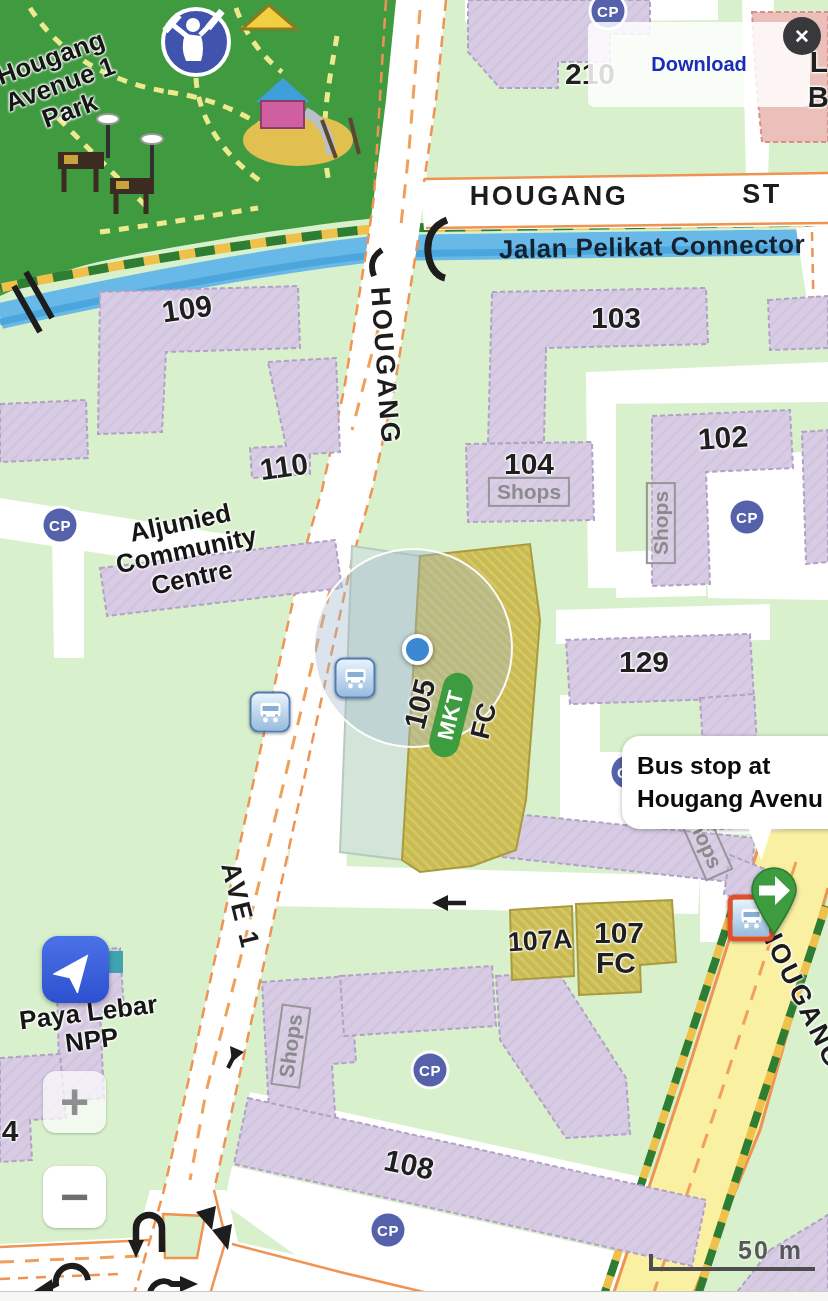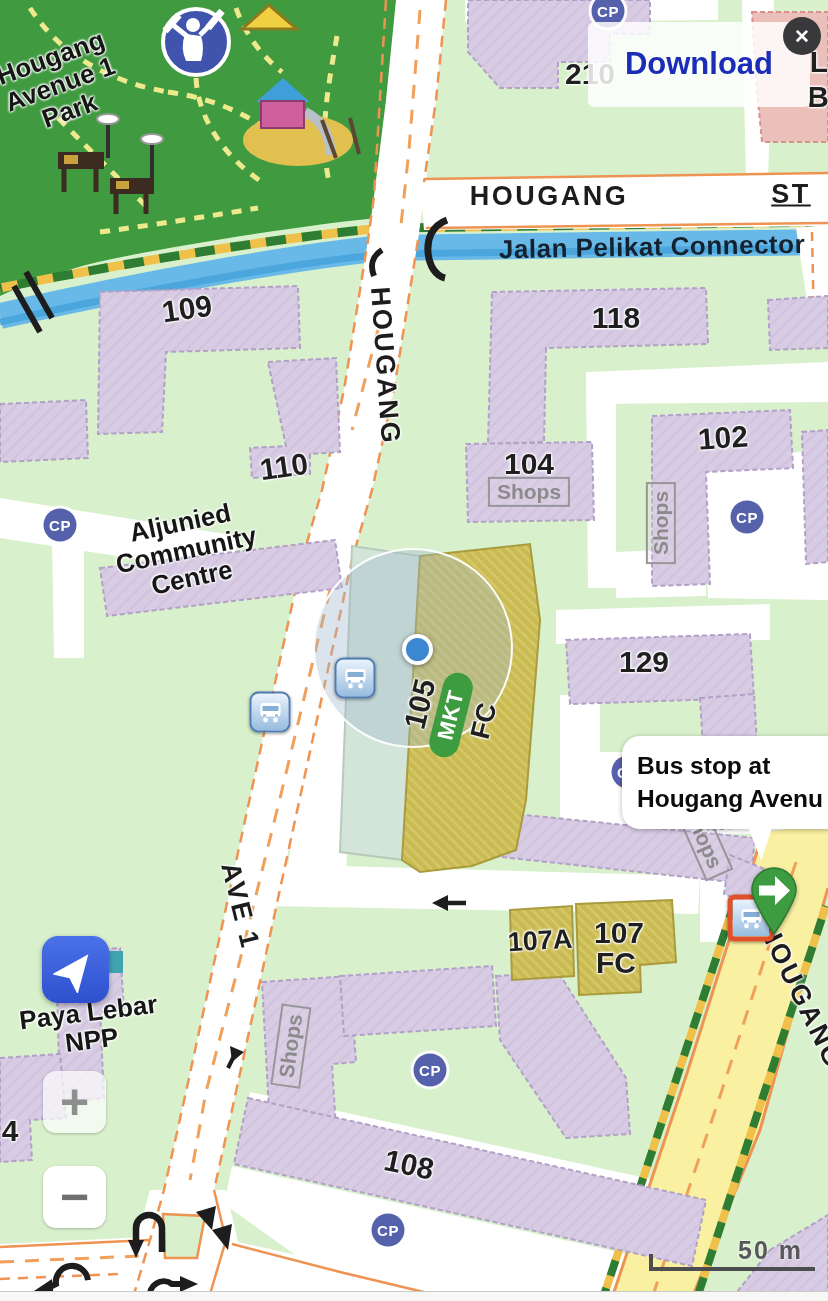--- a/index.html
+++ b/index.html
@@ -30,21 +30,21 @@
   .bus.selected{border:5px solid #e0502b;border-radius:7px;}
   .accuracy{position:absolute;left:313px;top:548px;width:200px;height:200px;border-radius:50%;
     background:rgba(160,185,205,.38);border:2.5px solid rgba(255,255,255,.95);box-sizing:border-box;}
   .userdot{position:absolute;left:402px;top:634px;width:23px;height:23px;border-radius:50%;
     background:#3c87d2;border:4px solid #fff;box-sizing:content-box;box-shadow:0 1px 5px rgba(0,0,0,.45);}
   #pin{position:absolute;left:746px;top:864px;filter:drop-shadow(0 2px 2px rgba(0,0,0,.35));}
   
   #banner{position:absolute;left:588px;top:22px;width:222px;height:85px;border-radius:6px;
     background:rgba(255,255,255,.84);display:flex;flex-direction:column;align-items:center;
     justify-content:center;line-height:1.18;}
-  #banner div{font-size:31px;font-weight:700;color:#1b2cb8;}
+  #banner div{font-size:20px;font-weight:700;color:#1b2cb8;}
   #closebtn{position:absolute;left:783px;top:17px;width:38px;height:38px;border-radius:50%;
     background:#39393c;color:#fff;font-size:19px;font-weight:700;display:flex;align-items:center;
     justify-content:center;}
   #tooltip{position:absolute;left:622px;top:736px;width:232px;background:#fff;border-radius:18px;
     padding:13px 15px;box-shadow:0 1px 5px rgba(0,0,0,.3);font-size:24.5px;font-weight:700;
     color:#0b0b0b;line-height:1.36;}
   #tooltip .tail{position:absolute;left:128px;top:86px;width:0;height:0;
     border-top:38px solid #fff;border-left:8px solid transparent;border-right:20px solid transparent;
     transform:rotate(-10deg);}
   #locbtn{position:absolute;left:42px;top:936px;width:67px;height:67px;border-radius:16px;
@@ -245,31 +245,31 @@
       <path d="M228,1068 L236,1052" stroke-width="4"></path>
       <path d="M230,1046 L244,1052 L232,1062 Z" fill="#1d1d1d" stroke="none"></path>
     </g>
   </svg>
 
   <div class="accuracy"></div>
 
   <div>
 
   <div class="lbl street" style="left: 549px; top: 196px; transform: translate(-50%, -50%) rotate(0deg);">HOUGANG</div>
-      <div class="lbl street" style="left: 791px; top: 194px; transform: translate(-50%, -50%) rotate(0deg); text-decoration: underline;">ST</div>
+      <div class="lbl street" style="left: 762px; top: 194px; transform: translate(-50%, -50%) rotate(0deg);">ST</div>
       <div class="lbl street" style="left: 385px; top: 366px; transform: translate(-50%, -50%) rotate(86deg);">HOUGANG</div>
       <div class="lbl street" style="left: 240px; top: 906px; transform: translate(-50%, -50%) rotate(76deg);">AVE 1</div>
       <div class="lbl street" style="left: 801px; top: 996px; transform: translate(-50%, -50%) rotate(64deg);">HOUGANG</div>
     </div>
 
   <div>
 
   <div class="lbl bldg" style="left: 590px; top: 74px; transform: translate(-50%, -50%) rotate(0deg);">210</div>
       <div class="lbl bldg" style="left: 187px; top: 309px; transform: translate(-50%, -50%) rotate(-8deg);">109</div>
-      <div class="lbl bldg" style="left: 616px; top: 318px; transform: translate(-50%, -50%) rotate(0deg);">118</div>
+      <div class="lbl bldg" style="left: 616px; top: 318px; transform: translate(-50%, -50%) rotate(0deg);">103</div>
       <div class="lbl bldg" style="left: 284px; top: 467px; transform: translate(-50%, -50%) rotate(-8deg);">110</div>
       <div class="lbl bldg" style="left: 529px; top: 464px; transform: translate(-50%, -50%) rotate(0deg); text-align: center;">104</div>
       <div class="lbl bldg" style="left: 723px; top: 438px; transform: translate(-50%, -50%) rotate(-4deg);">102</div>
       <div class="lbl bldg" style="left: 644px; top: 662px; transform: translate(-50%, -50%) rotate(0deg);">129</div>
       <div class="lbl bldg" style="left: 420px; top: 704px; transform: translate(-50%, -50%) rotate(-76deg);">105</div>
       <div class="lbl bldg" style="left: 540px; top: 941px; transform: translate(-50%, -50%) rotate(-3deg); font-size: 27px;">107A</div>
       <div class="lbl bldg" style="left: 619px; top: 933px; transform: translate(-50%, -50%) rotate(0deg);">107</div>
       <div class="lbl bldg" style="left: 616px; top: 963px; transform: translate(-50%, -50%) rotate(0deg);">FC</div>
       <div class="lbl bldg" style="left: 409px; top: 1165px; transform: translate(-50%, -50%) rotate(12deg);">108</div>
       <div class="lbl bldg" style="left: 10px; top: 1131px; transform: translate(-50%, -50%) rotate(0deg);">4</div>

